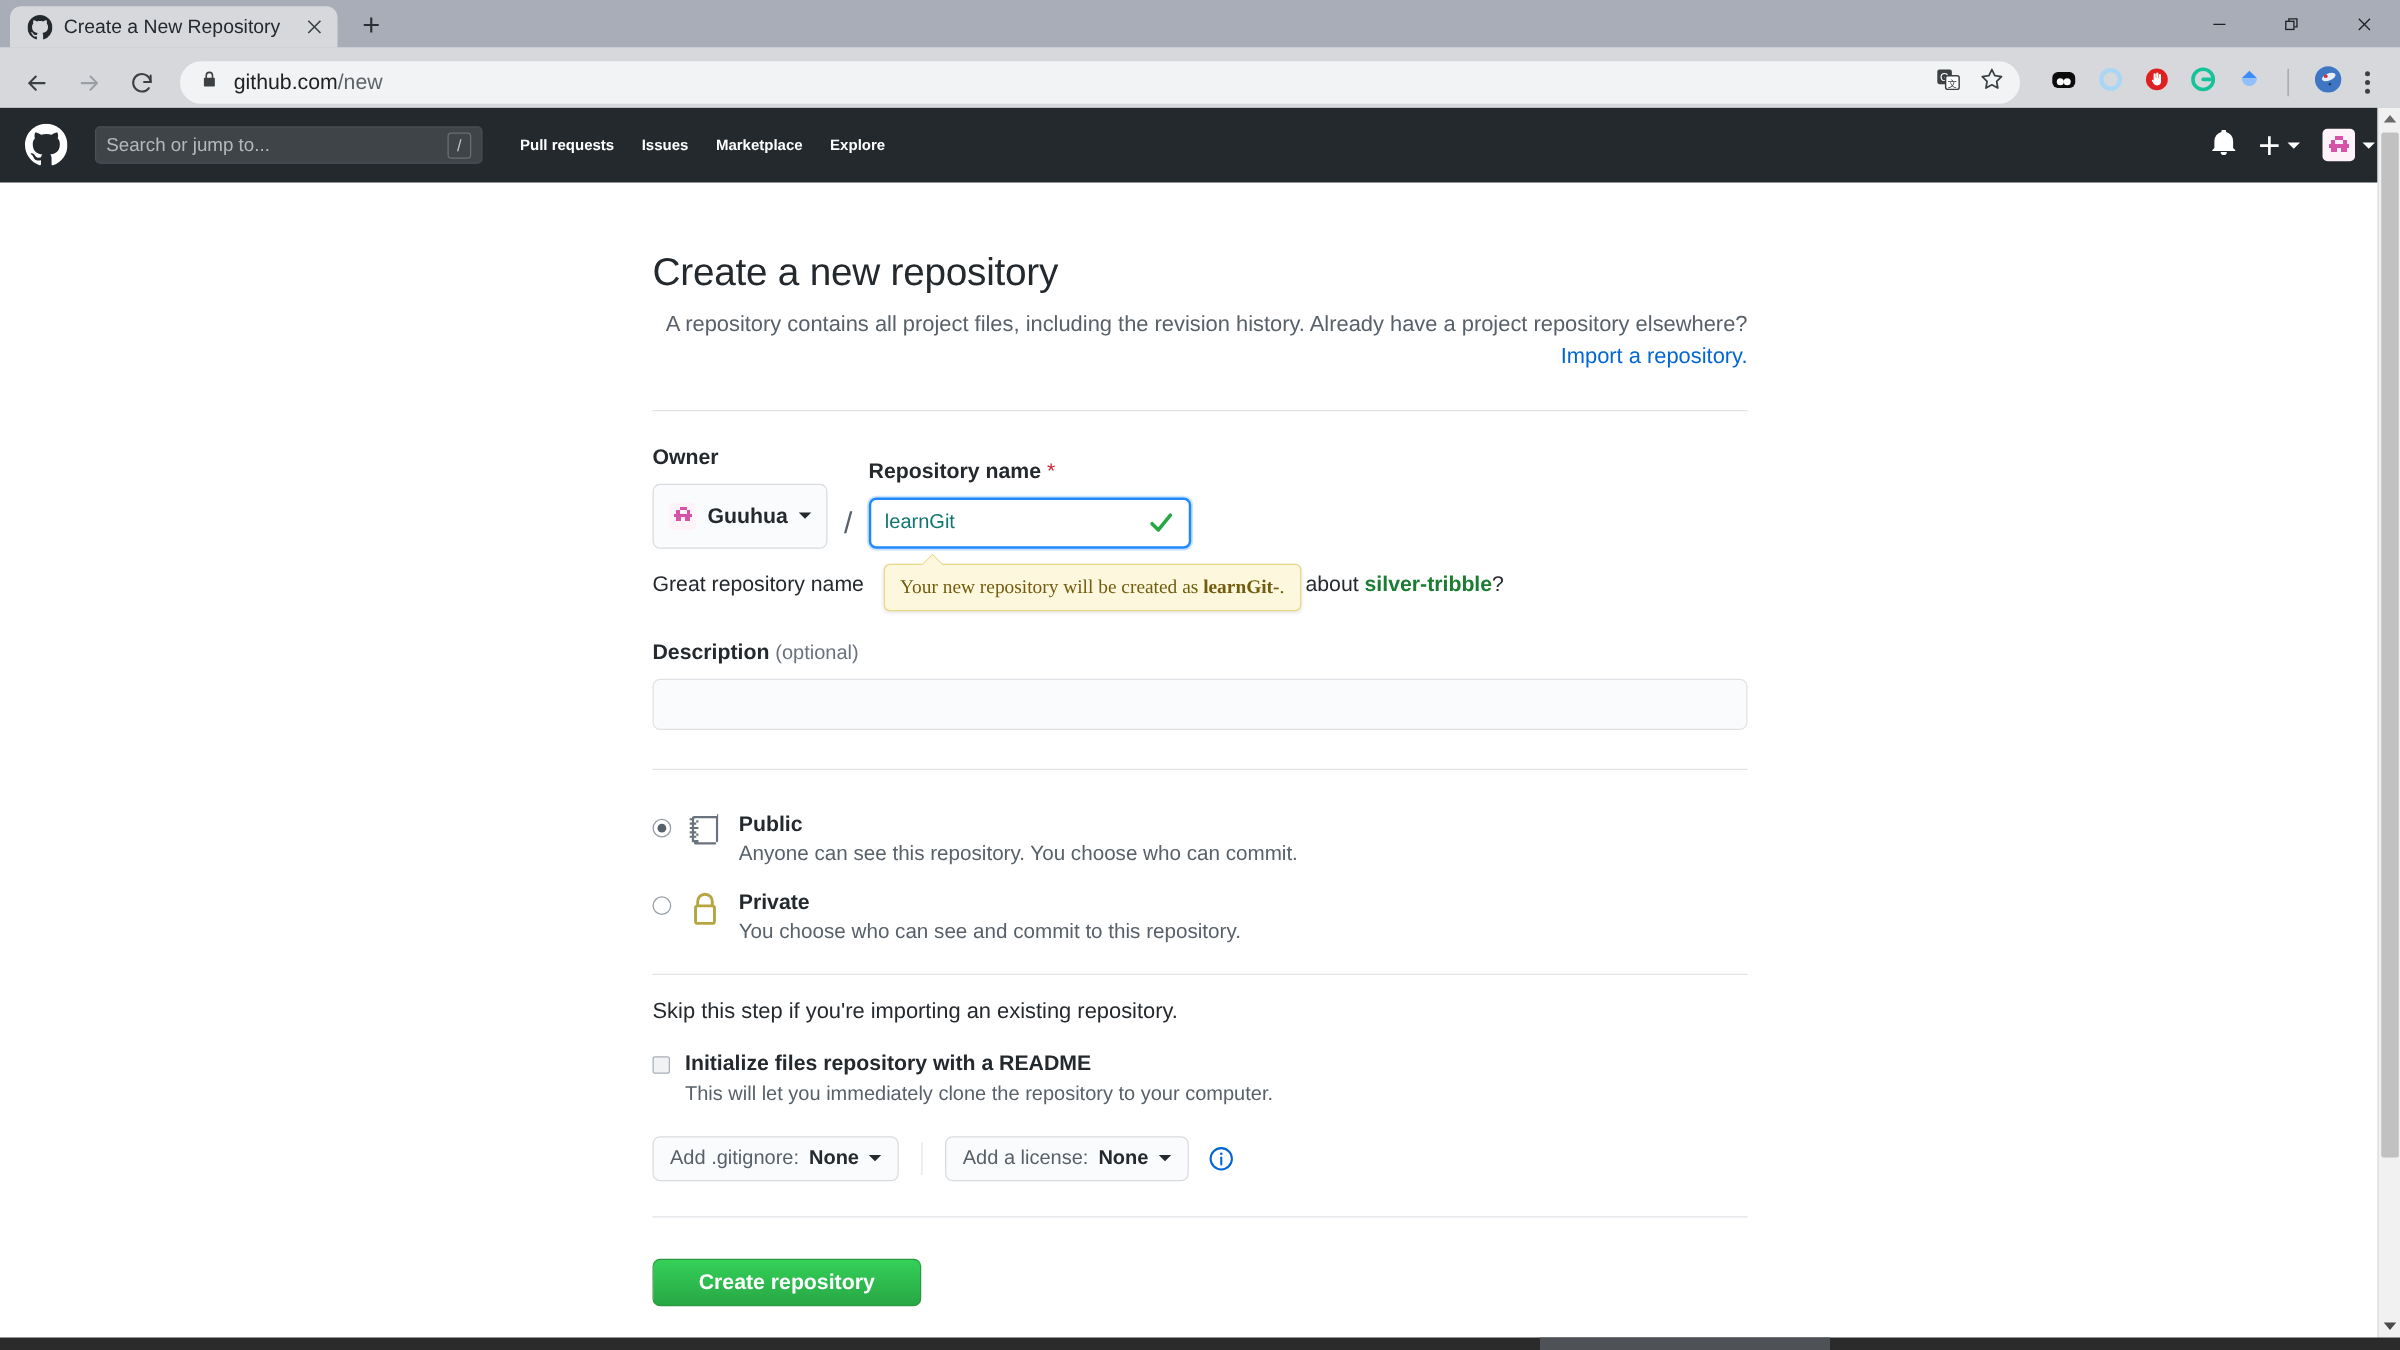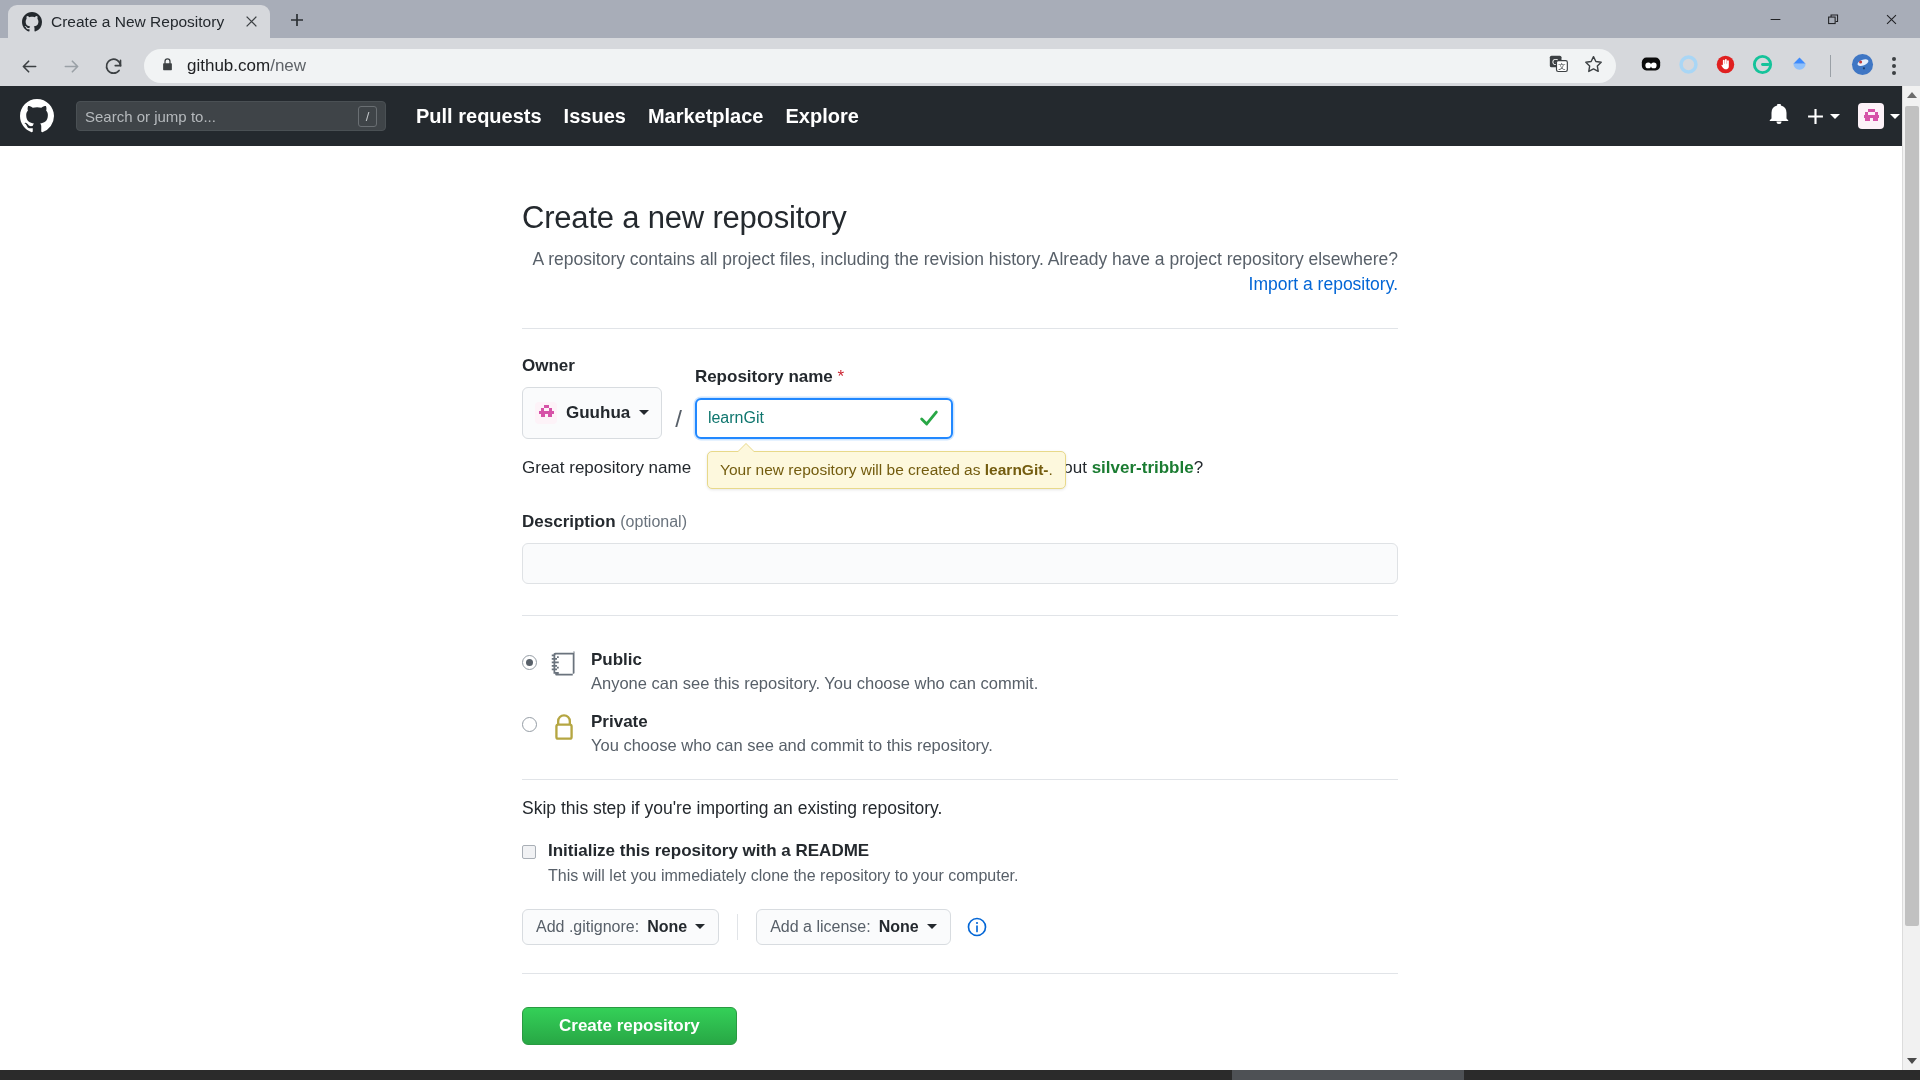--- a/index.html
+++ b/index.html
@@ -86,21 +86,21 @@
     width: 310px; height: 30px; background: #3f4448; border: 1px solid #4a5054;
     border-radius: 4px; display: flex; align-items: center; padding: 0 8px;
   }
   .gh-search-ph { font-size: 15px; color: #b5b9bc; flex: 1; }
   .slash-key {
     width: 19px; height: 21px; border: 1px solid #6a6f73; border-radius: 3px;
     font-size: 13px; color: #c3c7ca; display: flex;
     align-items: center; justify-content: center;
   }
   .gh-nav { display: flex; align-items: center; gap: 22px; margin-left: 14px; }
-  .gh-nav a { color: #fff; font-size: 20px; font-weight: 600; text-decoration: none; white-space: nowrap; }
+  .gh-nav a { color: #fff; font-size: 12px; font-weight: 600; text-decoration: none; white-space: nowrap; }
   .gh-right { margin-left: auto; display: flex; align-items: center; gap: 18px; }
   .caret-d {
     width: 0; height: 0; border-left: 5px solid transparent;
     border-right: 5px solid transparent; border-top: 5px solid currentColor;
   }
   .avatar-sq {
     width: 26px; height: 26px; border-radius: 4px; background: #fdf2f8;
     display: flex; align-items: center; justify-content: center;
   }
 
@@ -142,20 +142,21 @@
   .check-ok { width: 22px; height: 22px; flex: 0 0 22px; }
 
   .hint-line { margin-top: 19px; font-size: 17px; color: #24292e; position: relative; }
   .hint-line b { color: #1b7c32; font-weight: 600; }
 
   .tooltip {
     position: absolute; left: 185px; top: -7px; background: #fdf8dd;
     border: 1px solid #e8d98a; border-radius: 5px; padding: 9px 12px;
     font-size: 15.5px; color: #735c0f; white-space: nowrap; z-index: 20;
     box-shadow: 0 1px 3px rgba(0,0,0,0.10);
+    font-family: Liberation Serif, serif;
   }
   .tooltip b { color: #735c0f; font-weight: 700; }
   .tooltip::before, .tooltip::after {
     content: ""; position: absolute; left: 29px; width: 0; height: 0;
     border-left: 9px solid transparent; border-right: 9px solid transparent;
   }
   .tooltip::before { top: -9px; border-bottom: 9px solid #e8d98a; }
   .tooltip::after { top: -8px; border-bottom: 9px solid #fdf8dd; }
 
   .desc-input {
@@ -514,21 +515,21 @@
 
         <hr class="rule" style="margin-top:24px">
 
         
         <div style="margin-top:18px">
           <p class="skip-text">Skip this step if you're importing an existing repository.</p>
 
           <div class="chk-row">
             <span class="checkbox"></span>
             <div>
-              <div class="chk-title">Initialize this repository with a README</div>
+              <div class="chk-title">Initialize files repository with a README</div>
               <div class="chk-desc">This will let you immediately clone the repository to your computer.</div>
             </div>
           </div>
 
           <div class="select-row">
             <div class="sel-btn">
               <span>Add .gitignore: </span>
                 <b>None</b>
               <span class="caret-d" style="color:#24292e"></span>
             </div>

